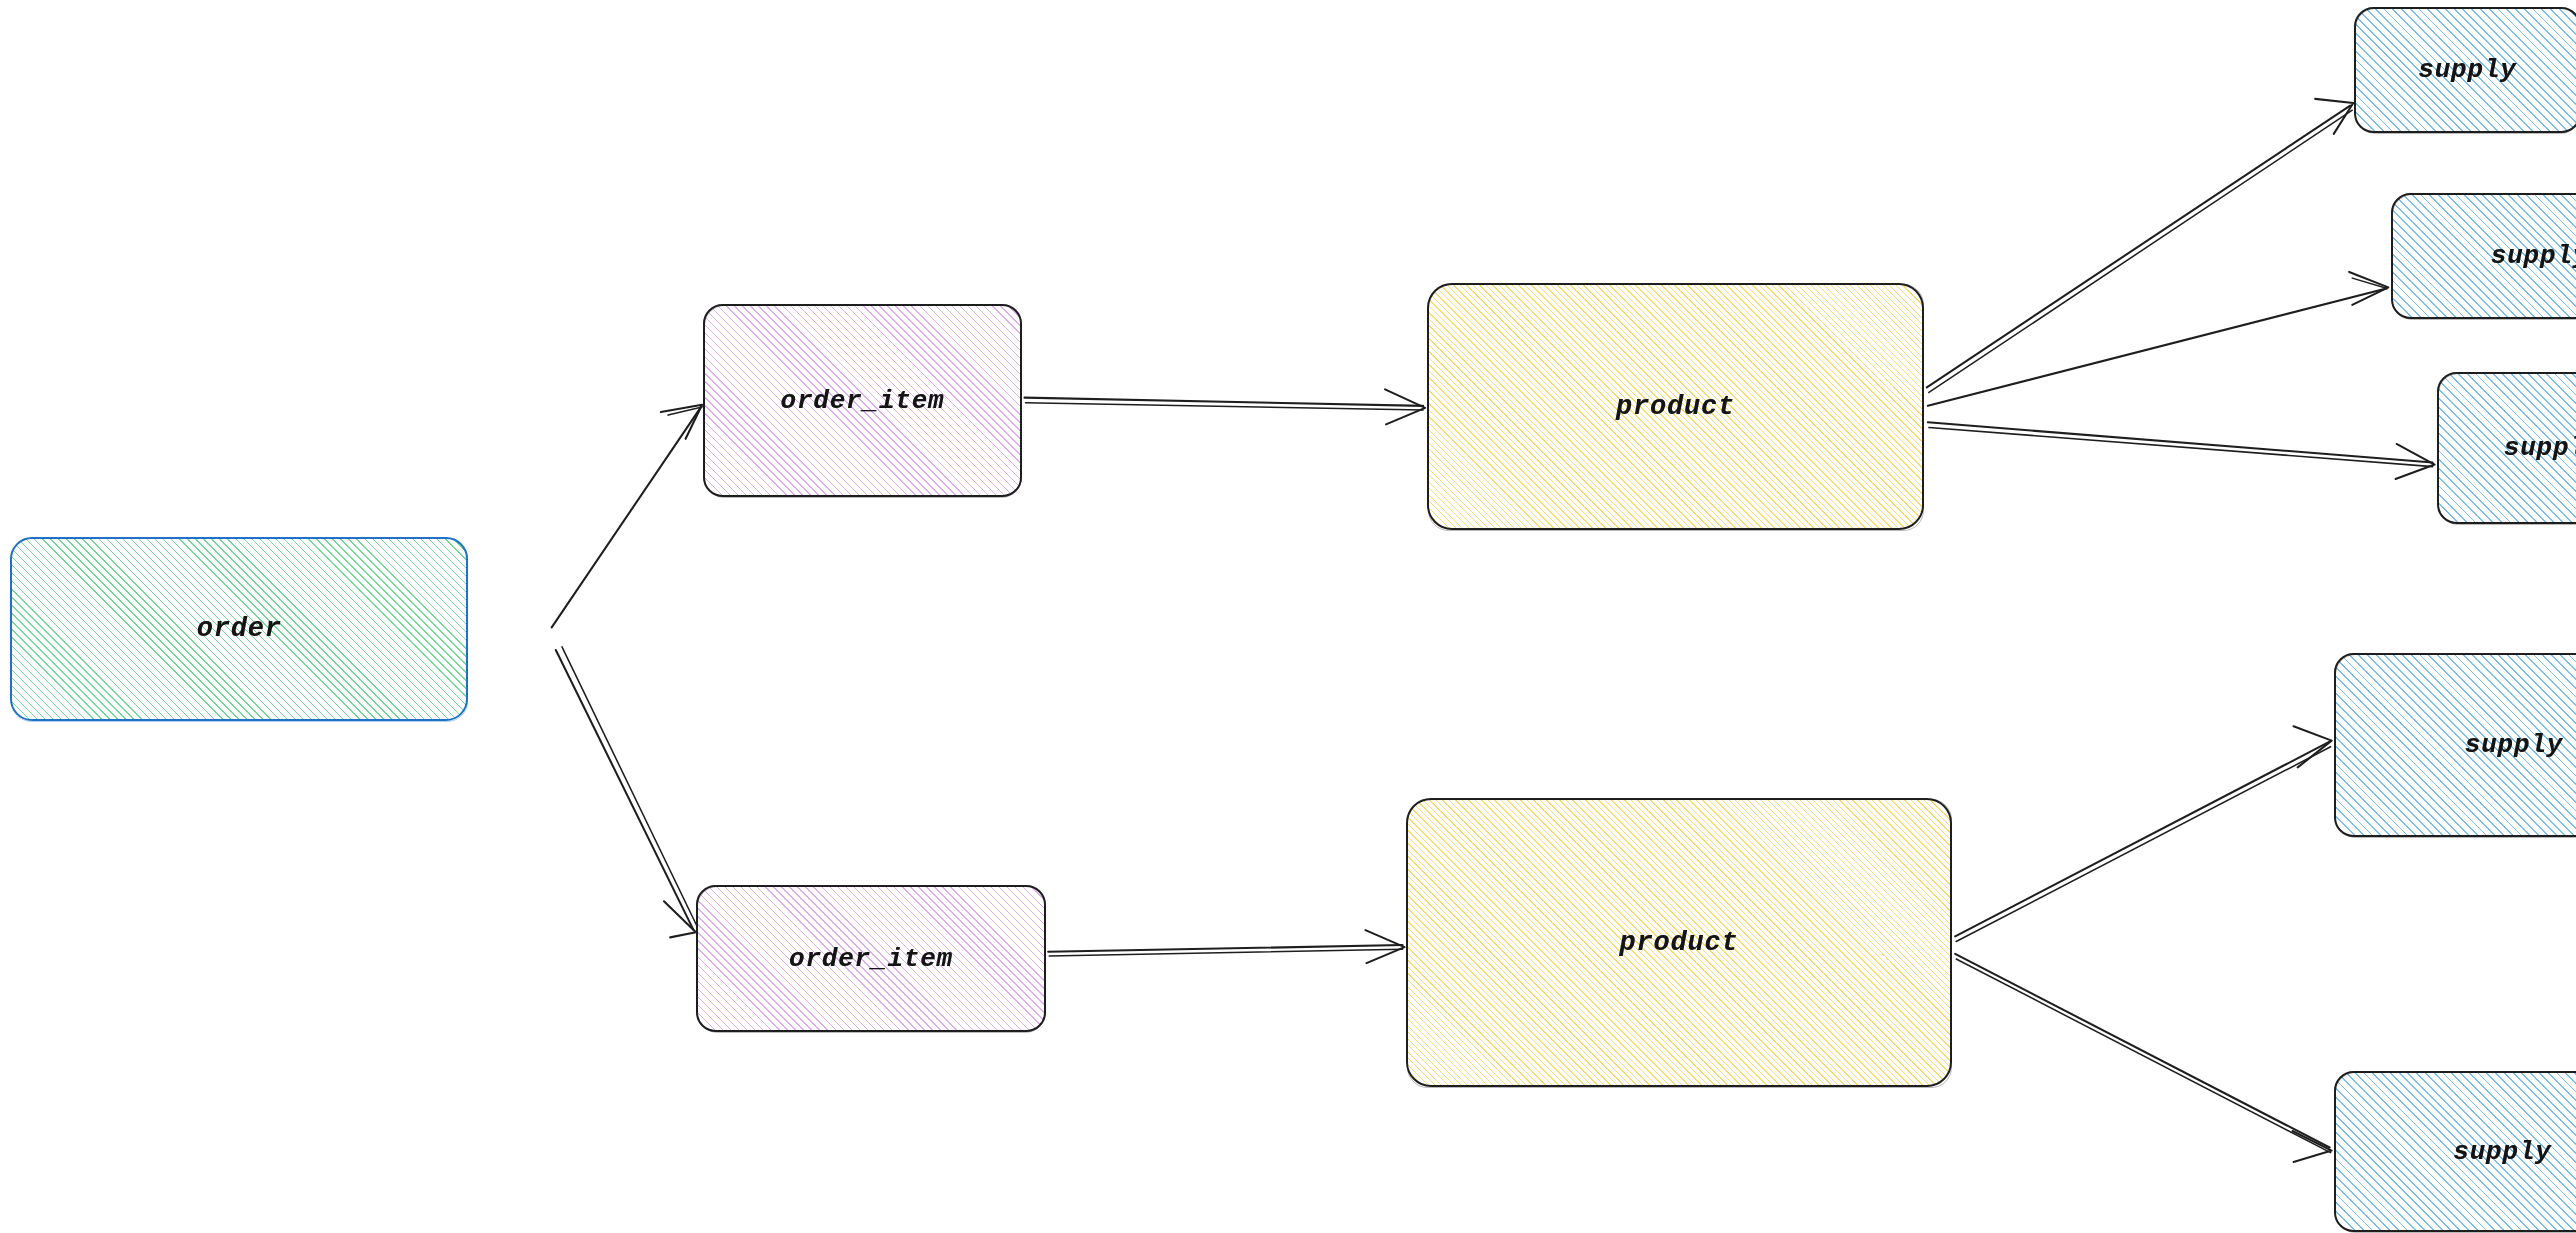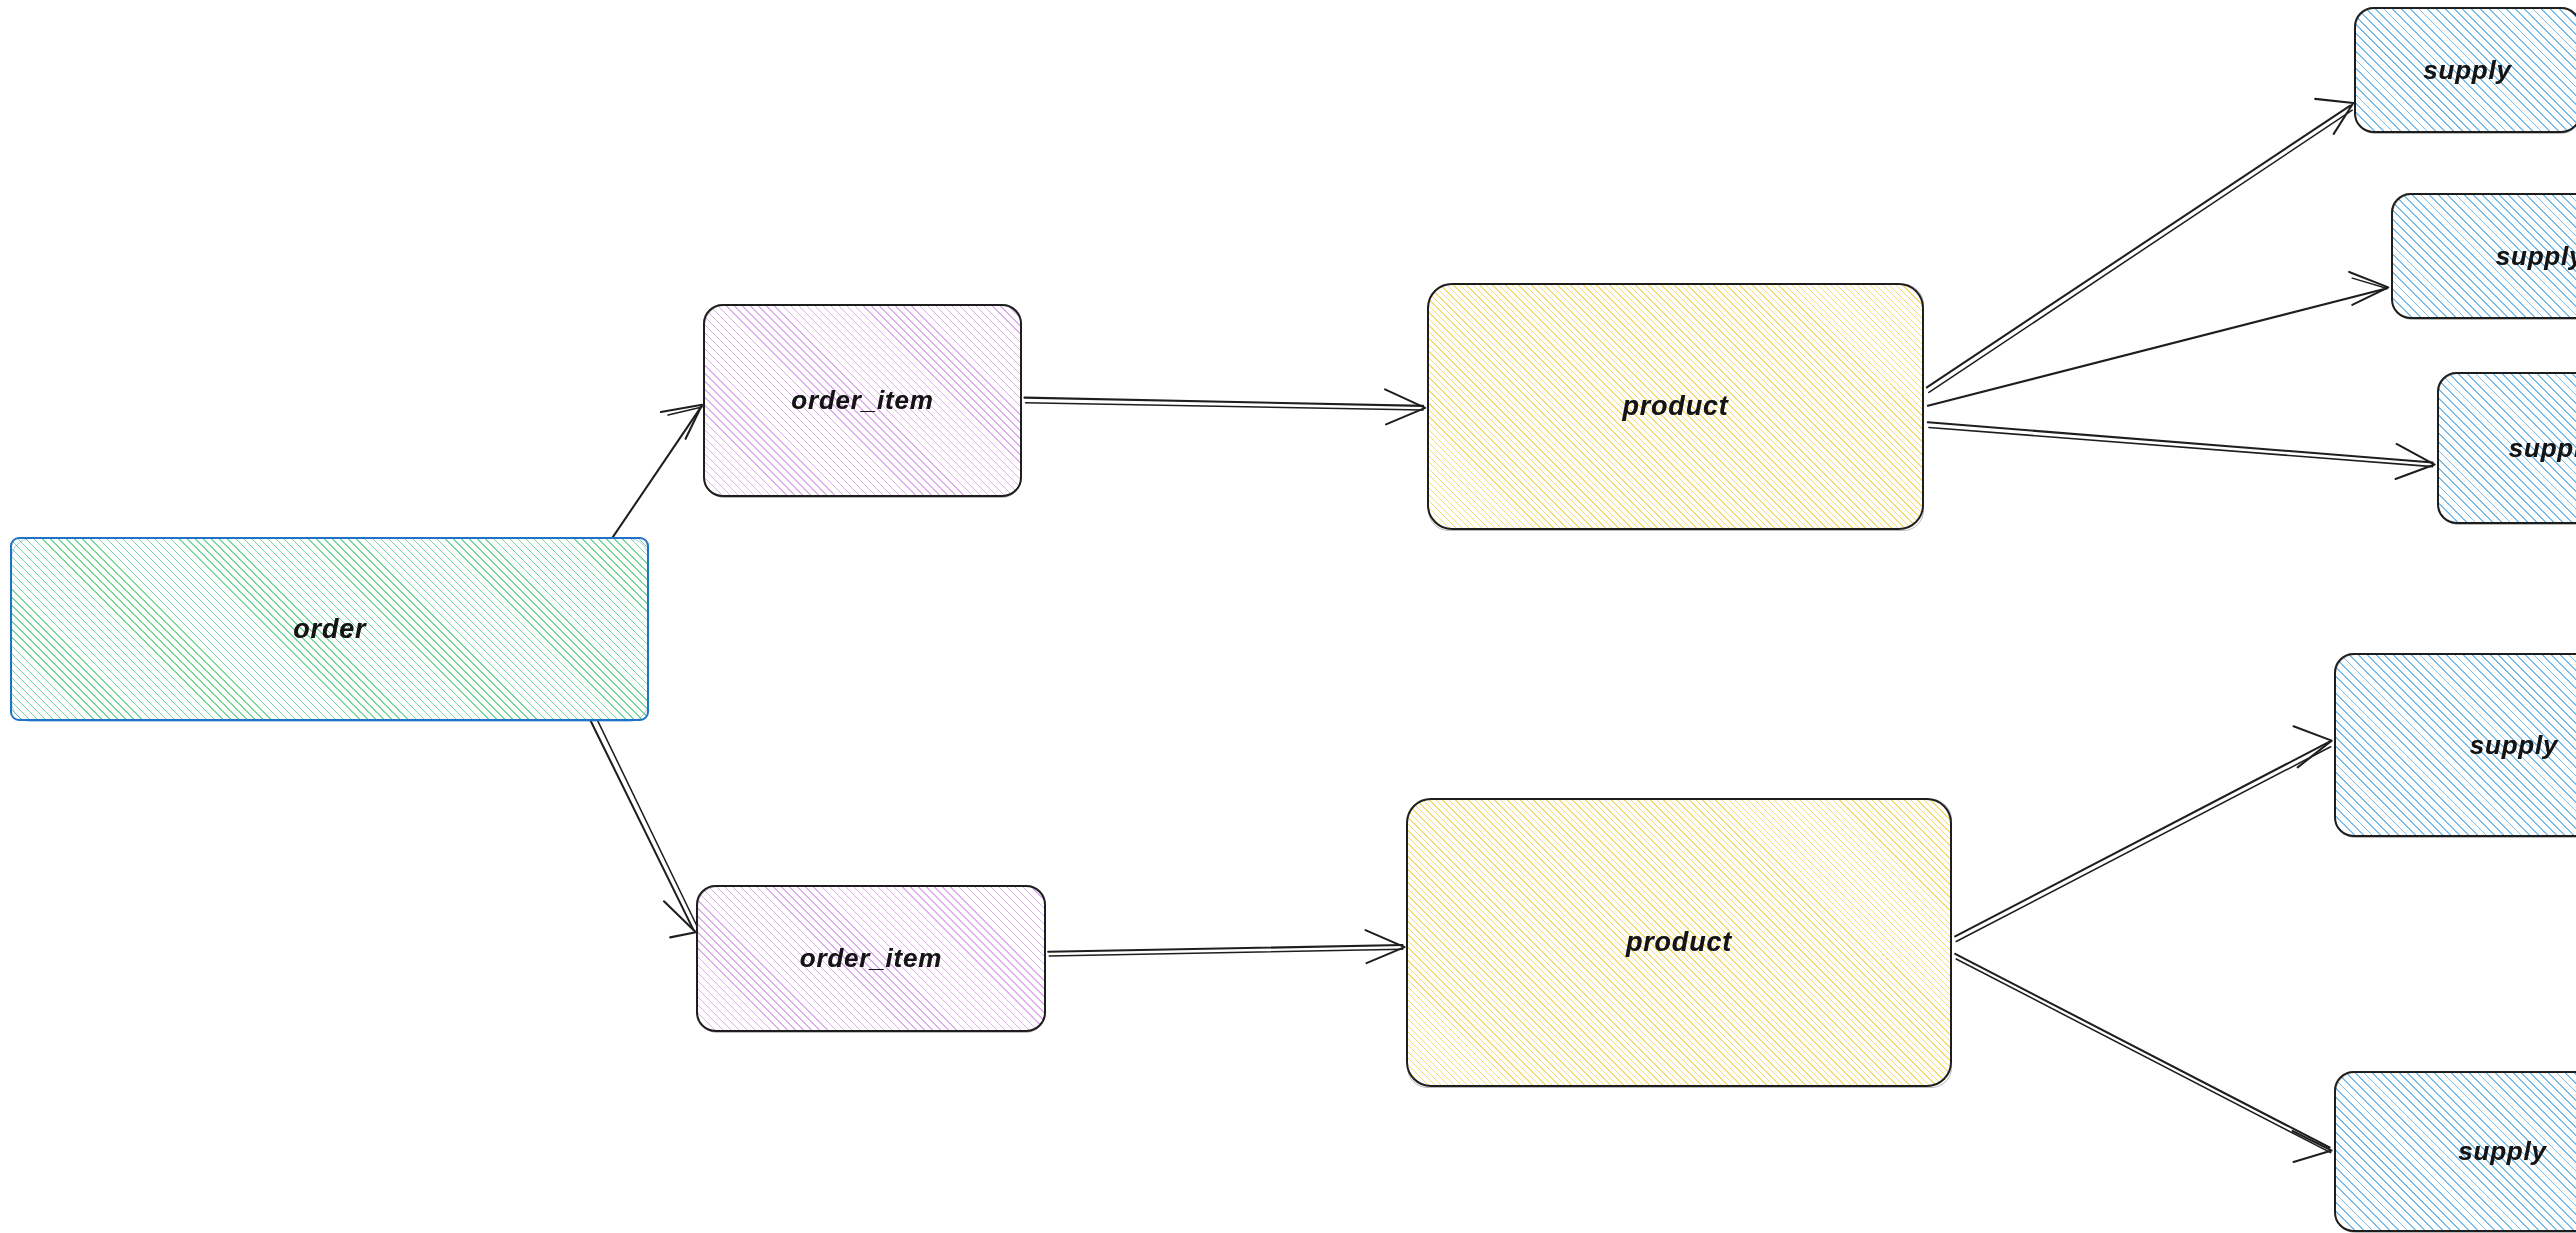--- a/index.html
+++ b/index.html
@@ -32,21 +32,21 @@
     align-items: center;
     justify-content: center;
     border-radius: 19.6px;
     border: 2.6px solid #1e1e1e;
     background-repeat: repeat;
   }
   .node .node-label {
     position: relative;
     z-index: 3;
     color: #141414;
-    font-family: Liberation Sans, sans-serif;
+    font-family: Liberation Mono, monospace;
     font-weight: 700;
     font-style: italic;
     letter-spacing: 0.8px;
     white-space: nowrap;
     text-shadow: 0 0 0.5px rgba(20,20,20,0.35);
   }
   
   .fill-green {
     background-color: #ffffff;
     background-image:
@@ -179,21 +179,21 @@
       <path class="arrow-head" d="M4452 1410 L4526 1438 L4460 1490"></path>
     </g>
 
     <g>
       <path class="edge-line" d="M3795 1852 L4522 2228"></path>
       <path class="edge-line-thin" d="M3797 1862 L4524 2238"></path>
       <path class="arrow-head" d="M4450 2196 L4526 2234 L4452 2256"></path>
     </g>
   </svg>
 
-  <div class="node fill-green border-blue" style="left:10.3px; top:537px; width:639px; height:184px; border-radius:9px;">
+  <div class="node fill-green border-blue" style="left:10.3px; top:537px; width:458px; height:184px; border-radius:22px;">
     <span class="node-label" style="font-size:27px;">order</span>
   </div>
 
   <div class="node fill-purple border-dark" style="left:703px; top:304px; width:319px; height:193px;">
     <span class="node-label" style="font-size:26px;">order_item</span>
   </div>
 
   <div class="node fill-purple border-dark" style="left:696px; top:885px; width:350px; height:147px;">
     <span class="node-label" style="font-size:26px;">order_item</span>
   </div>

